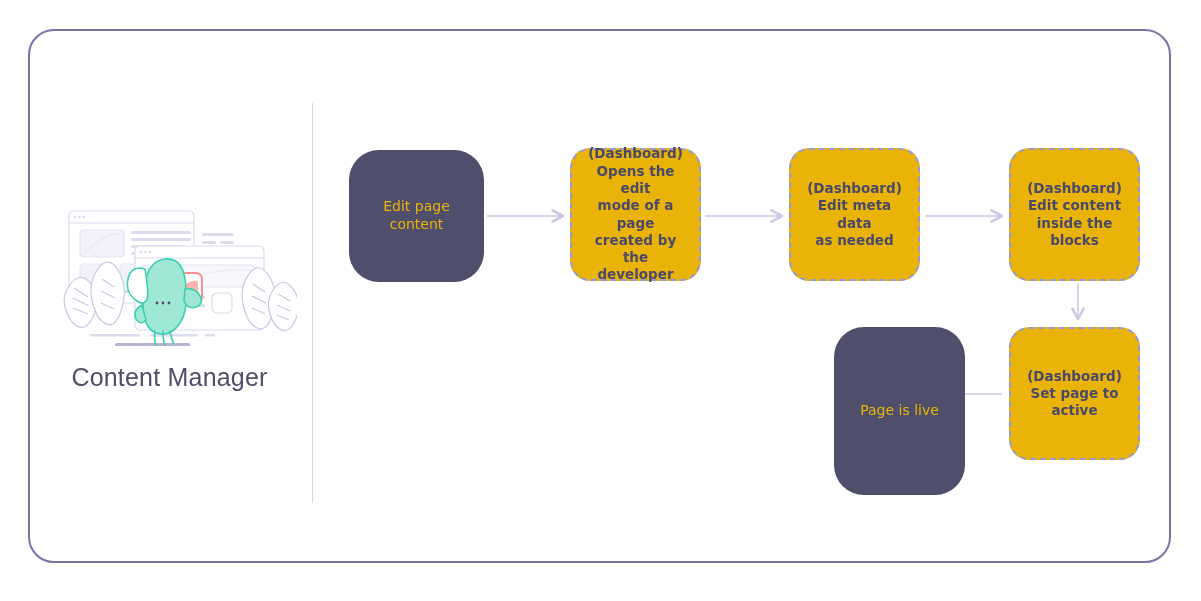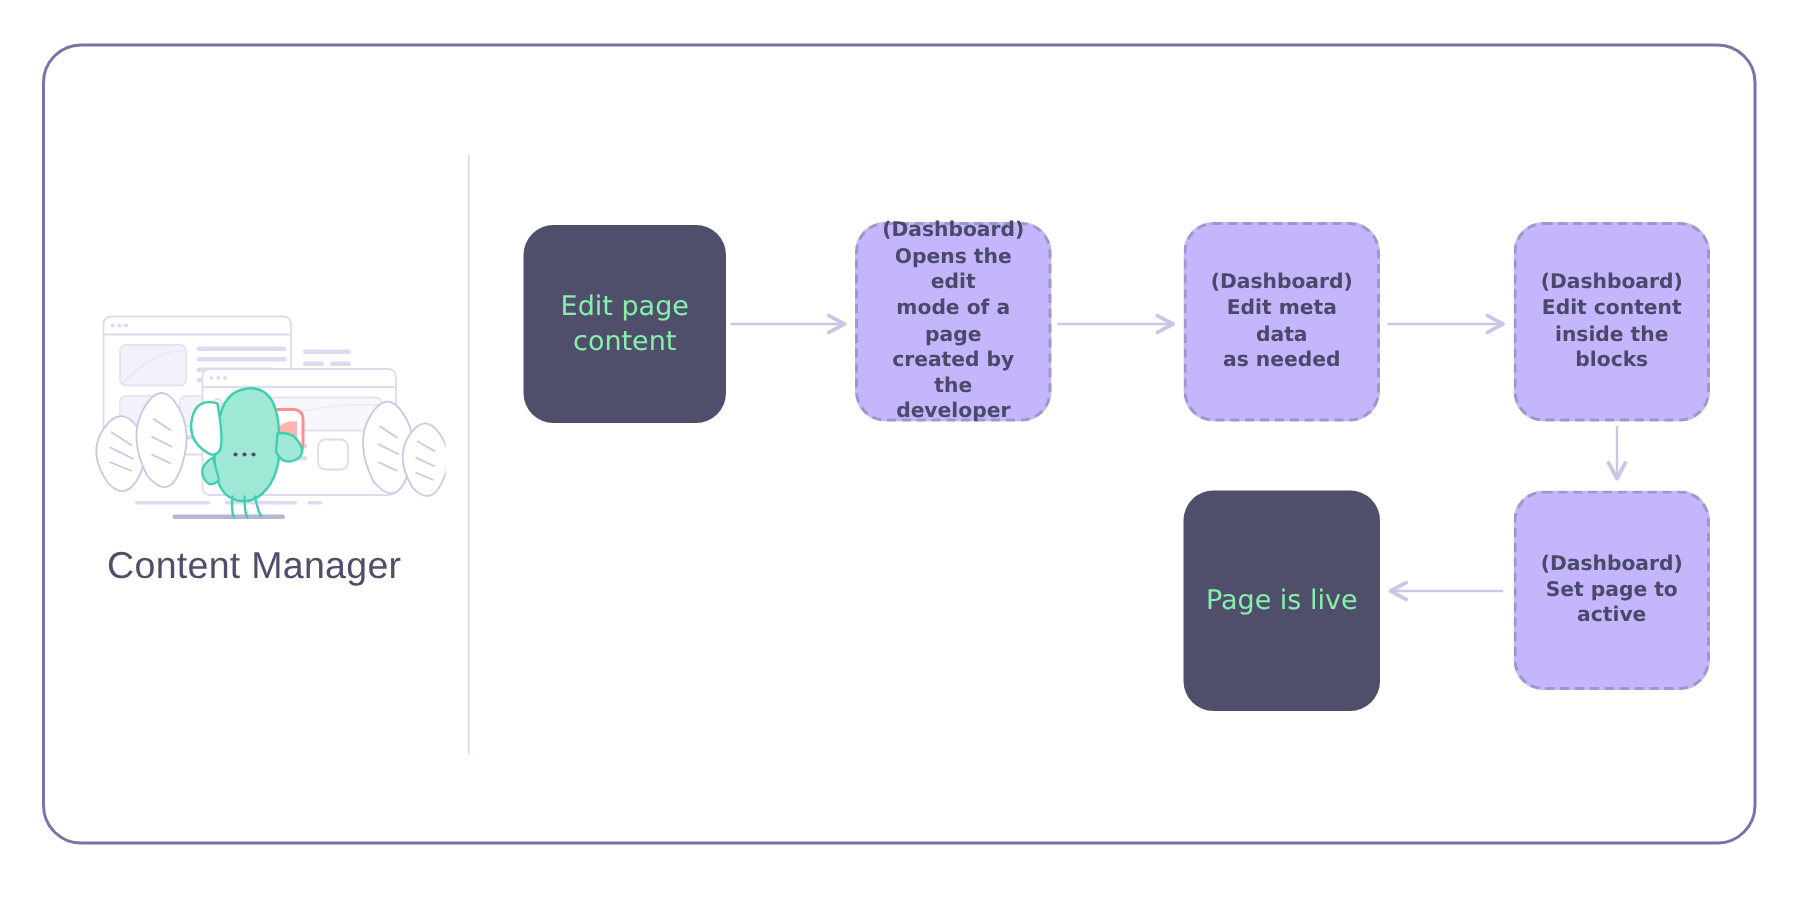--- a/index.html
+++ b/index.html
@@ -73,26 +73,27 @@
     display: flex;
     align-items: center;
     justify-content: center;
     text-align: center;
     border-radius: 20px;
     line-height: 1.28;
     padding: 4px 8px;
   }
   .node-solid {
     background: #4f4e6b;
-    color: #86efac;
-    font-size: 18px;
+    color: #eab308;
+    font-size: 14px;
     font-weight: 400;
+    border-radius: 30px;
   }
   .node-dashed {
-    background: #c4b5fd;
+    background: #eab308;
     color: #4a496a;
     font-size: 13.5px;
     font-weight: 600;
     border: 2.5px dashed #9a99c8;
   }
   .node-text { display: block; white-space: pre-line; }
 
   
   .connector {
     position: absolute;
@@ -253,17 +254,17 @@
 inside the
 blocks</span>
   </div>
 
   <div class="node node-dashed" style="left:979px; top:296px; width:131px; height:133px;">
     <span class="node-text">(Dashboard)
 Set page to
 active</span>
   </div>
 
-  <div class="node node-solid" style="left:759px; top:296px; width:131px; height:147px;">
+  <div class="node node-solid" style="left:804px; top:296px; width:131px; height:168px;">
     <span class="node-text">Page is live</span>
   </div>
 
 </div>
 
 </body></html>

